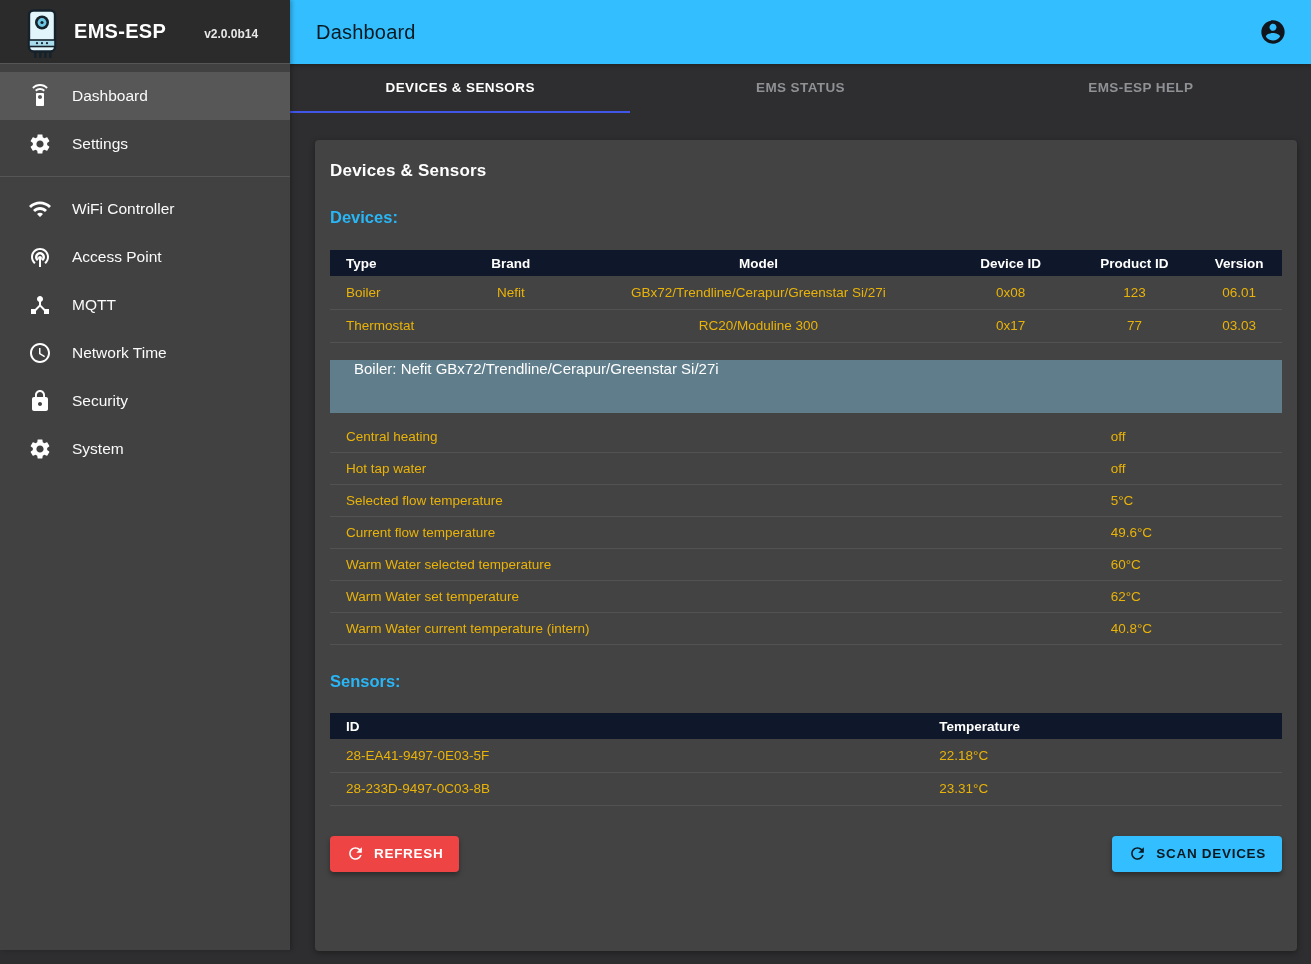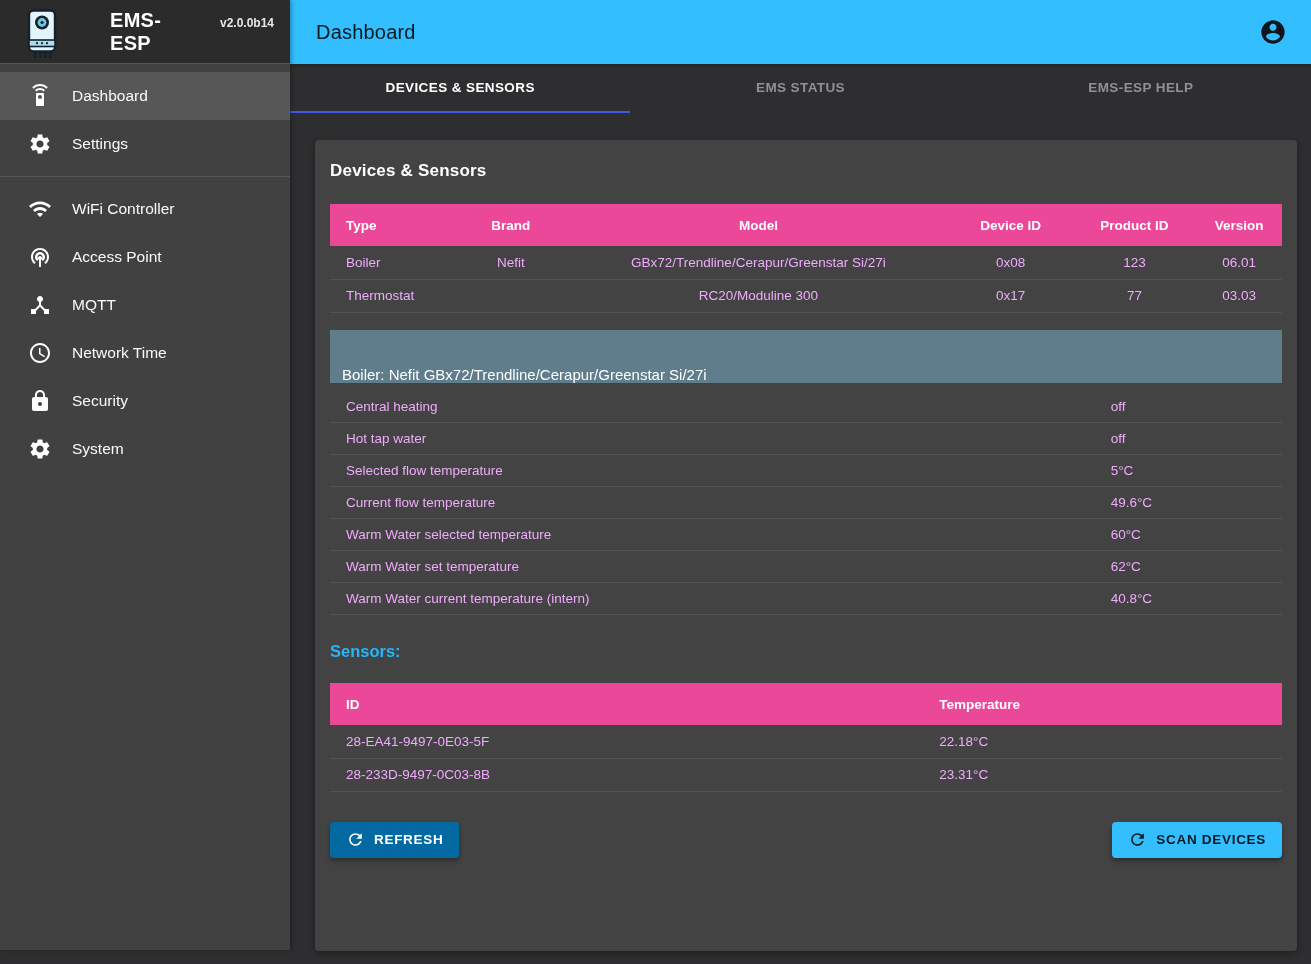--- a/index.html
+++ b/index.html
@@ -12,21 +12,21 @@
   }
 
   
   .sidebar {
     width:290px; height:950px; background:#414141;
     flex:0 0 290px; display:flex; flex-direction:column;
     box-shadow:2px 0 4px rgba(0,0,0,.25); z-index:3;
   }
   .sidebar-header {
     height:64px; background:#2b2b2c; display:flex; align-items:center;
-    padding:0 16px 0 22px; border-bottom:1px solid #565656;gap:36px;
+    padding:0 16px 0 22px; border-bottom:1px solid #565656;
   }
   .logo-icon { width:40px; height:52px; margin-top:6px; flex:0 0 40px; }
   .logo-text { margin-left:12px; display:flex; align-items:baseline; gap:7px; }
   .app-name { font-size:20px; font-weight:700; color:#fff; letter-spacing:.3px; }
   .app-version { font-size:12px; font-weight:700; color:#e8e8e8;margin-left:31px; }
   .nav-list { list-style:none; padding:8px 0; }
   .nav-divider { border:none; border-top:1px solid #565656; }
   .nav-item {
     height:48px; display:flex; align-items:center; padding-left:28px;
     cursor:pointer; color:#fff;
@@ -60,49 +60,49 @@
   .card {
     background:#434343; border-radius:4px; width:982px; height:811px;
     box-shadow:0 2px 6px rgba(0,0,0,.35); padding:21px 15px 0 15px; overflow:hidden;
   }
   .card-title { font-size:17px; font-weight:700; color:#fff; letter-spacing:.2px; }
   .section-heading { font-size:16.5px; font-weight:700; color:#29b6f6; margin-top:27px; }
 
   table { width:100%; border-collapse:collapse; font-size:13.5px; table-layout:fixed; }
   .data-table { margin-top:23px; }
   thead th {
-    background:#ec4899; color:#fff; font-weight:700; height:42px; padding:0 16px;
+    background:#0f172a; color:#fff; font-weight:700; height:26px; padding:0 16px;
     white-space:nowrap; overflow:hidden;
   }
   tbody td {
-    height:33px; color:#f0abfc; border-bottom:1px solid #525252; padding:0 16px;
+    height:33px; color:#eab308; border-bottom:1px solid #525252; padding:0 16px;
     white-space:nowrap; overflow:hidden;
   }
   .al { text-align:left; } .ac { text-align:center; }
   .nopad { padding:0; }
 
   .device-banner {
-    margin-top:17px; background:#607d8b; height:53px; display:flex; align-items:flex-end;
-    padding-left:12px; font-size:15px; color:#fff;
+    margin-top:17px; background:#607d8b; height:53px; display:flex; align-items:flex-start;
+    padding-left:24px; font-size:15px; color:#fff;
   }
   .kv-table { margin-top:8px; }
   .kv-table td { height:32px; }
 
   .sensors-table { margin-top:22px; }
   .sensors-table tbody td { height:33px; }
 
   .button-row { margin-top:30px; display:flex; justify-content:space-between; align-items:center; }
   .btn {
     display:inline-flex; align-items:center; gap:9px; height:36px; padding:0 16px;
     border:none; border-radius:4px; font-family:"Liberation Sans", sans-serif;
     font-size:13.5px; font-weight:700; letter-spacing:.7px;
     box-shadow:0 3px 5px rgba(0,0,0,.35); cursor:pointer;
   }
   .btn svg { width:19px; height:19px; display:block; }
-  .btn-primary { background:#0369a1; color:#fff; }
+  .btn-primary { background:#ef4444; color:#fff; }
   .btn-info { background:#33bfff; color:rgba(0,0,0,.87); }
 </style>
 </head>
 <body>
 
 <aside class="sidebar">
   <div class="sidebar-header">
     <svg class="logo-icon" viewBox="0 0 40 52">
       <rect x="12" y="42" width="2.6" height="7" fill="#15222b"></rect>
       <rect x="17" y="42" width="2.6" height="7" fill="#15222b"></rect>
@@ -207,20 +207,21 @@
   <nav class="tab-strip" id="tab-strip">
       <button class="tab active">DEVICES &amp; SENSORS</button>
       <button class="tab">EMS STATUS</button>
       <button class="tab">EMS-ESP HELP</button>
     </nav>
 
   <main class="content">
     <section class="card">
       <h2 class="card-title">Devices &amp; Sensors</h2>
 
+      <h3 class="section-heading">Devices:</h3>
       <table class="data-table" id="devices-table">
           <colgroup>
             <col style="width: 13%;">
             <col style="width: 12%;">
             <col style="width: 40%;">
             <col style="width: 13%;">
             <col style="width: 13%;">
             <col style="width: 9%;">
           </colgroup>
           <thead>

